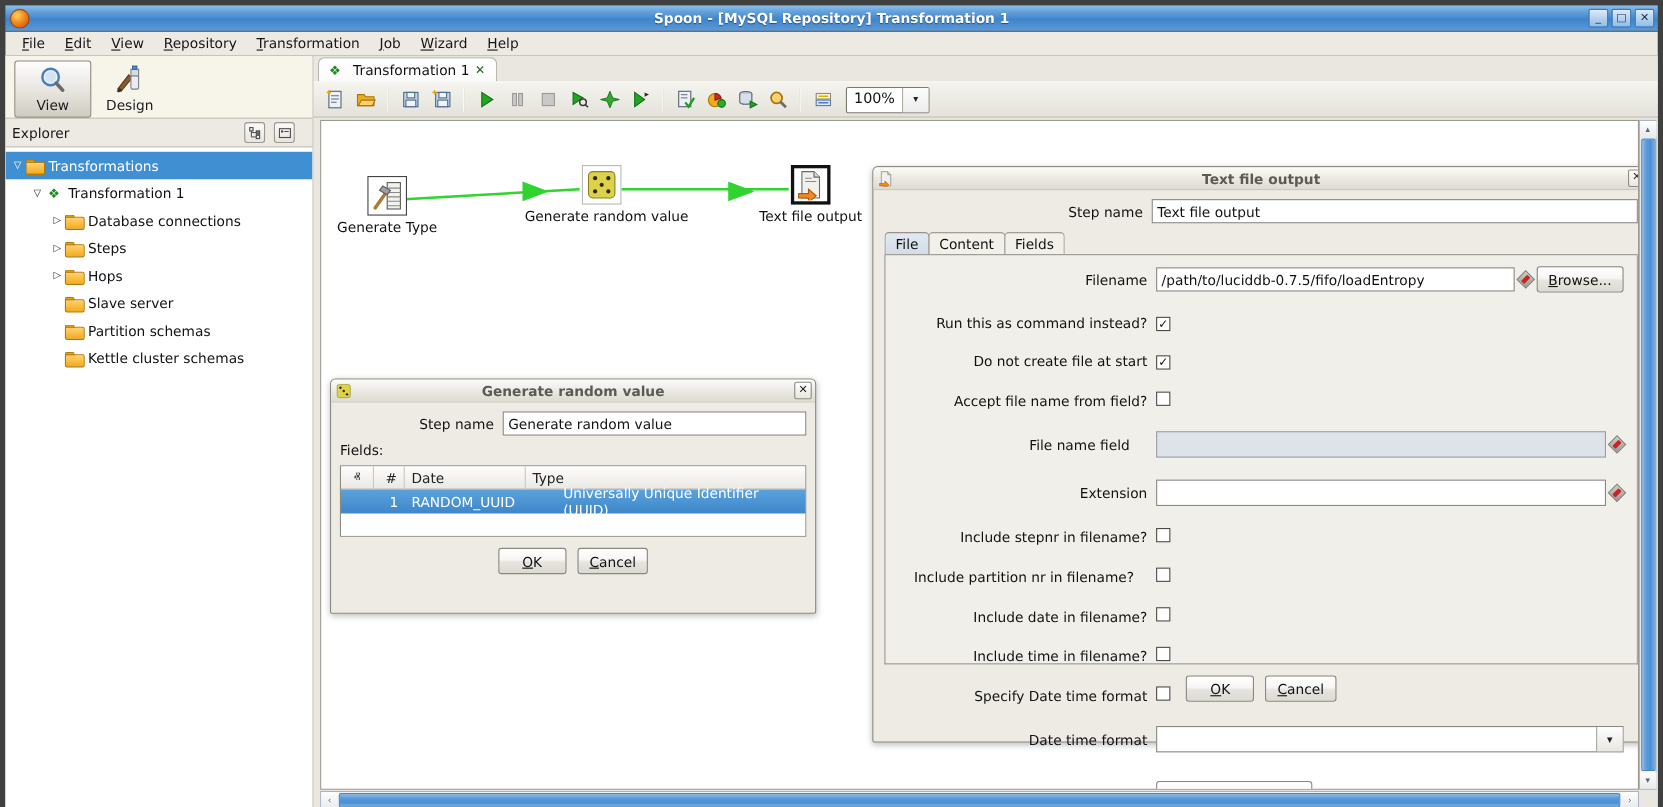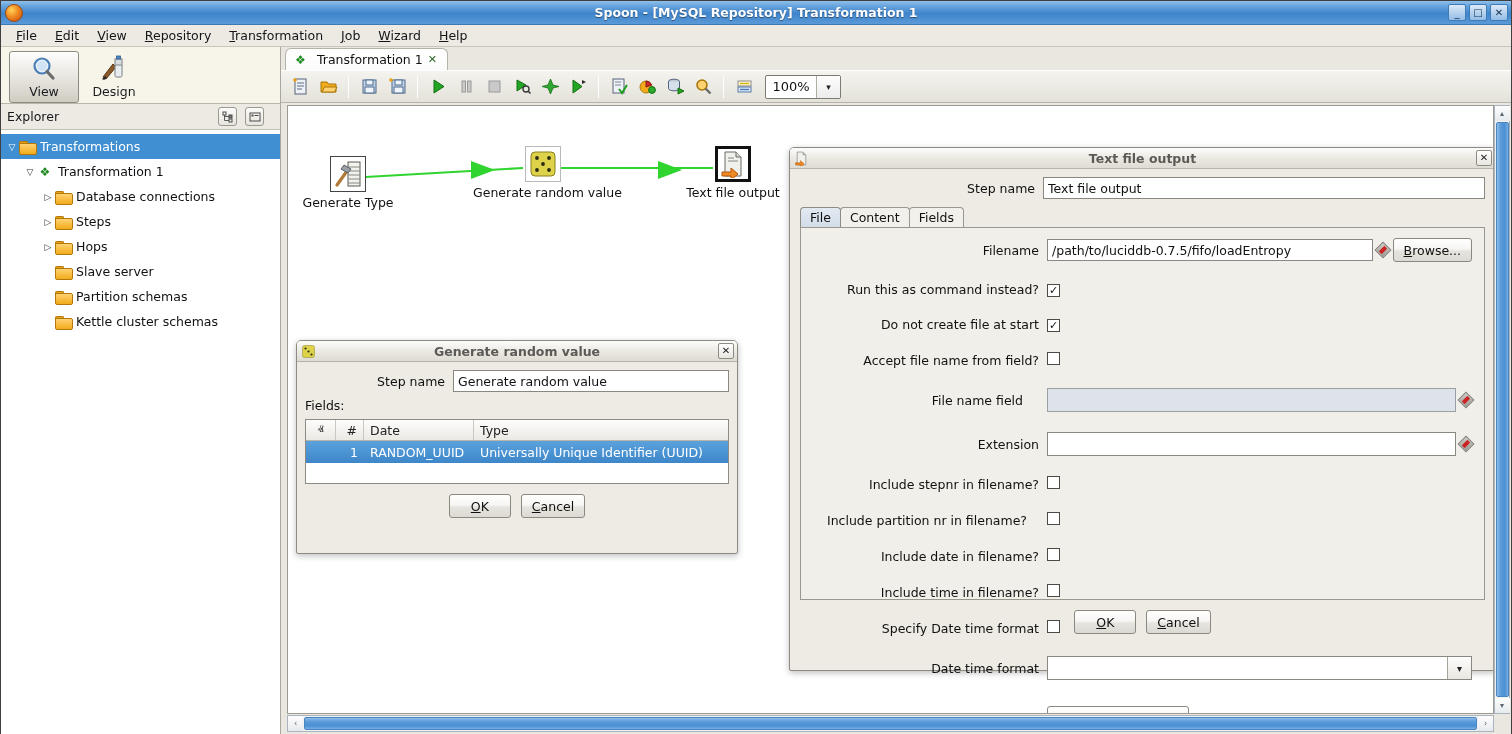--- a/index.html
+++ b/index.html
@@ -8,21 +8,21 @@
     width: 1512px; height: 734px;
     overflow: hidden;
     font-family: "DejaVu Sans", "Liberation Sans", sans-serif;
     font-size: 12px;
     background: #d6d2c6;
   }
   .app {
     position: relative;
     width: 1512px; height: 734px;
     background: #a16207;
-    border: 1px solid #404040;
+    border: 5px solid #404040;
   }
 
   
   .titlebar {
     position: relative;
     height: 24px;
     background: linear-gradient(to bottom, #8fc0ea 0%, #67a4dd 22%, #3f84cb 55%, #5b9ad8 100%);
     border-bottom: 1px solid #3c79b5;
     display: flex; align-items: center;
   }
@@ -281,21 +281,21 @@
   .grv-thead .c2 { width: 110px; border-right: 1px solid #cbc8c1; }
   .grv-thead .c3 { flex: 1; }
   .grv-row1 {
     display: flex; height: 22px; align-items: center;
     background: linear-gradient(to bottom,#5ba2dc,#3d86c9);
     color: #ffffff; font-size: 12.5px;
   }
   .grv-row1 .c0 { width: 30px; }
   .grv-row1 .c1 { width: 28px; text-align: right; padding-right: 6px; }
   .grv-row1 .c2 { width: 116px; padding-left: 6px; }
-  .grv-row1 .c3 { flex: 1; }
+  .grv-row1 .c3 { flex: 1; margin-left: 28px; }
   .grv-empty { height: 20px; background: #fff; }
 
   
   #tfo { left: 789px; top: 146px; width: 707px; height: 524px; }
   .tfo-grid { display: grid; grid-template-columns: 240px 1fr; row-gap: 20px; align-items: center; }
   .tabs {
     display: flex; align-items: flex-end; height: 21px; margin-top: 8px; position: relative;
     border-bottom: 1px solid #9a978f;
   }
   .tab {

